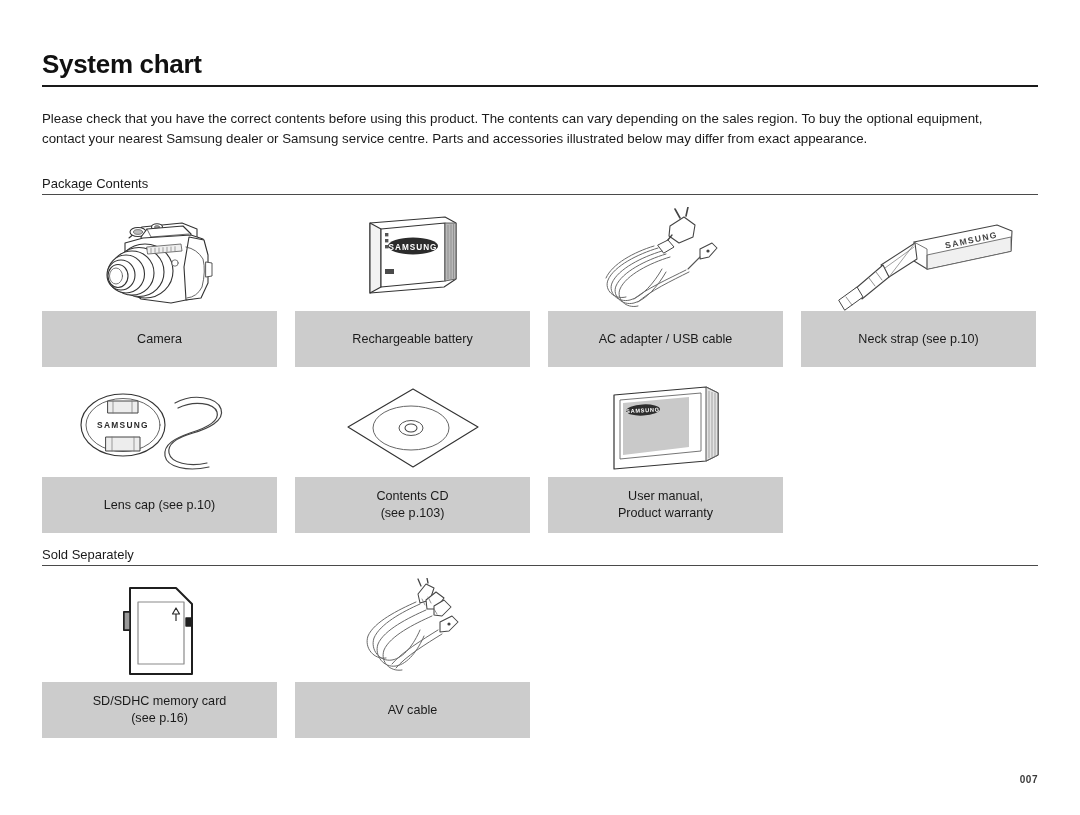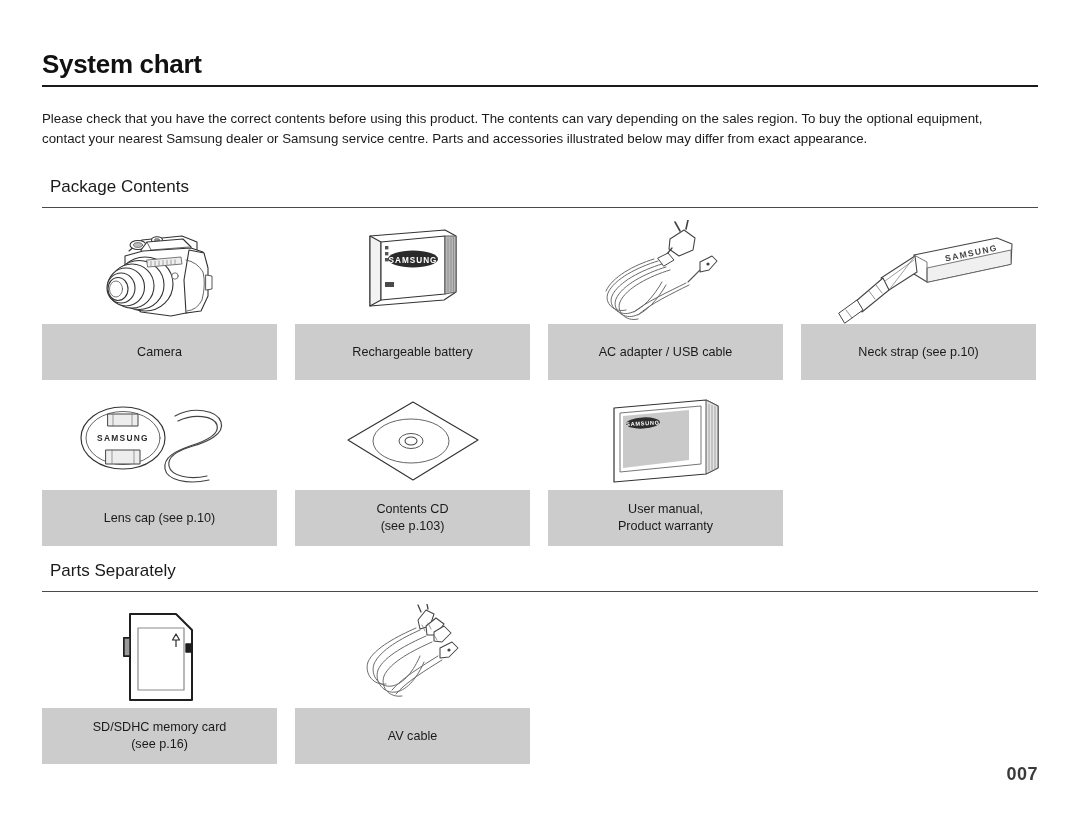--- a/index.html
+++ b/index.html
@@ -50,24 +50,24 @@
     font-size: 13.3px;
     line-height: 1.55;
     color: #1a1a1a;
     margin: 4px 0 26px 0;
     width: 982px;
     text-align: left;
   }
 
   
   .section-heading {
-    font-size: 17px;
+    font-size: 13px;
     font-weight: normal;
     color: #1a1a1a;
-    margin: 8px;
+    margin: 0;
     padding: 0 0 2px 0;
     line-height: 1.25;
   }
   .section-rule {
     border: 0;
     border-top: 1.2px solid #4a4a4a;
     margin: 0 0 12px 0;
     width: 996px;
   }
 
@@ -113,21 +113,21 @@
 
   
   .row-2 .art { height: 98px; }
   .row-3 .art { height: 104px; }
 
   
   .page-number {
     position: absolute;
     right: 42px;
     bottom: 30px;
-    font-size: 18px;
+    font-size: 10px;
     font-weight: bold;
     color: #3a3a3a;
     letter-spacing: 0.5px;
   }
 
   .sold-sep-wrap { margin-top: 14px; }
 </style>
 </head>
 <body>
 
@@ -331,21 +331,21 @@
           <span>
             <span>User manual,</span>
             <span class="l2">Product warranty</span>
           </span>
         </div>
       </div>
 
     </div>
 
     <div class="sold-sep-wrap">
-      <h2 class="section-heading">Parts Separately</h2>
+      <h2 class="section-heading">Sold Separately</h2>
       <hr class="section-rule">
 
       <div class="row row-3">
 
         <div class="item">
           <div class="art">
             <svg width="120" height="104" viewBox="0 0 120 104" fill="none" stroke="#1f1f1f" stroke-width="2" stroke-linejoin="round">
 
               <path d="M30 10 L76 10 L92 26 L92 96 L30 96 Z" fill="#ffffff"></path>
 

